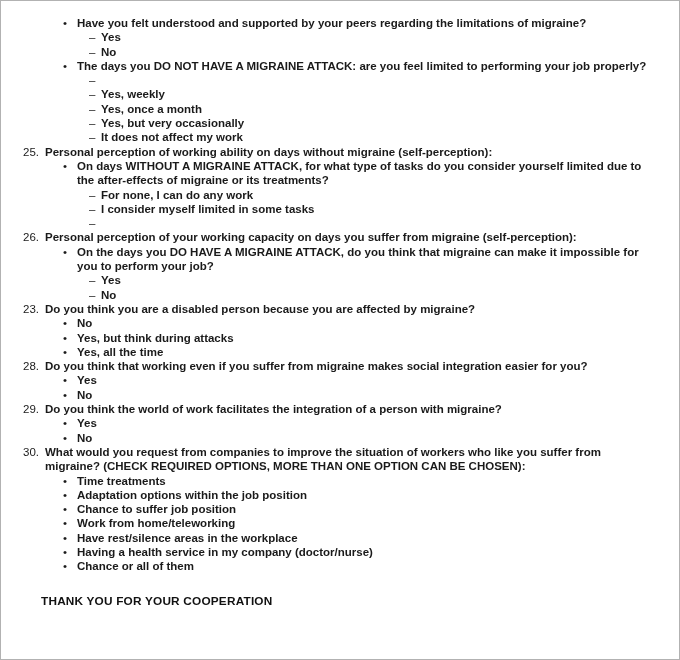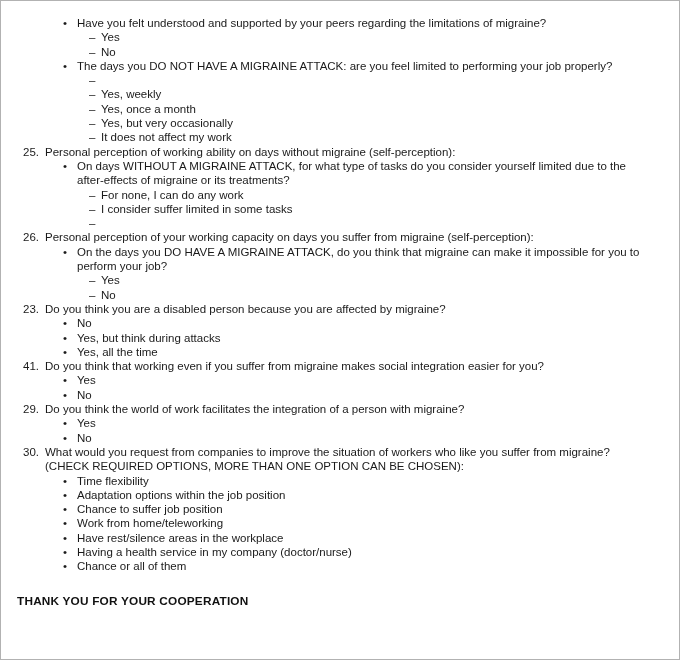--- a/index.html
+++ b/index.html
@@ -27,28 +27,29 @@
     font-size: 11.5px;
     line-height: 14.3px;
     font-weight: 500;
   }
   .row .marker {
     flex: 0 0 auto;
     white-space: pre;
   }
   .row .text {
     flex: 1 1 auto;
+    font-weight: bold;
   }
   .row.number .marker { width: 22px; }
   .row.bullet { padding-left: 40px; }
   .row.bullet .marker { width: 14px; }
   .row.dash { padding-left: 66px; }
   .row.dash .marker { width: 12px; }
   .footer {
-    margin: 20px 0 0 16px;
+    margin: 20px 0 0 40px;
     font-size: 11.8px;
     font-weight: bold;
     letter-spacing: 0.2px;
     color: #111111;
   }
 </style>
 </head>
 <body>
 
 <div class="page">
@@ -95,21 +96,21 @@
       <div class="row bullet">
         <span class="marker">•</span>
         <span class="text">On days WITHOUT A MIGRAINE ATTACK, for what type of tasks do you consider yourself limited due to the after-effects of migraine or its treatments?</span>
       </div>
       <div class="row dash">
         <span class="marker">–</span>
         <span class="text">For none, I can do any work</span>
       </div>
       <div class="row dash">
         <span class="marker">–</span>
-        <span class="text">I consider suffer limited in some tasks</span>
+        <span class="text">I consider myself limited in some tasks</span>
       </div>
       <div class="row dash">
         <span class="marker">–</span>
       </div>
       <div class="row number">
         <span class="marker">26.</span>
         <span class="text">Personal perception of your working capacity on days you suffer from migraine (self-perception):</span>
       </div>
       <div class="row bullet">
         <span class="marker">•</span>
@@ -133,21 +134,21 @@
       </div>
       <div class="row bullet">
         <span class="marker">•</span>
         <span class="text">Yes, but think during attacks</span>
       </div>
       <div class="row bullet">
         <span class="marker">•</span>
         <span class="text">Yes, all the time</span>
       </div>
       <div class="row number">
-        <span class="marker">41.</span>
+        <span class="marker">28.</span>
         <span class="text">Do you think that working even if you suffer from migraine makes social integration easier for you?</span>
       </div>
       <div class="row bullet">
         <span class="marker">•</span>
         <span class="text">Yes</span>
       </div>
       <div class="row bullet">
         <span class="marker">•</span>
         <span class="text">No</span>
       </div>
@@ -162,21 +163,21 @@
       <div class="row bullet">
         <span class="marker">•</span>
         <span class="text">No</span>
       </div>
       <div class="row number">
         <span class="marker">30.</span>
         <span class="text">What would you request from companies to improve the situation of workers who like you suffer from migraine? (CHECK REQUIRED OPTIONS, MORE THAN ONE OPTION CAN BE CHOSEN):</span>
       </div>
       <div class="row bullet">
         <span class="marker">•</span>
-        <span class="text">Time flexibility</span>
+        <span class="text">Time treatments</span>
       </div>
       <div class="row bullet">
         <span class="marker">•</span>
         <span class="text">Adaptation options within the job position</span>
       </div>
       <div class="row bullet">
         <span class="marker">•</span>
         <span class="text">Chance to suffer job position</span>
       </div>
       <div class="row bullet">

